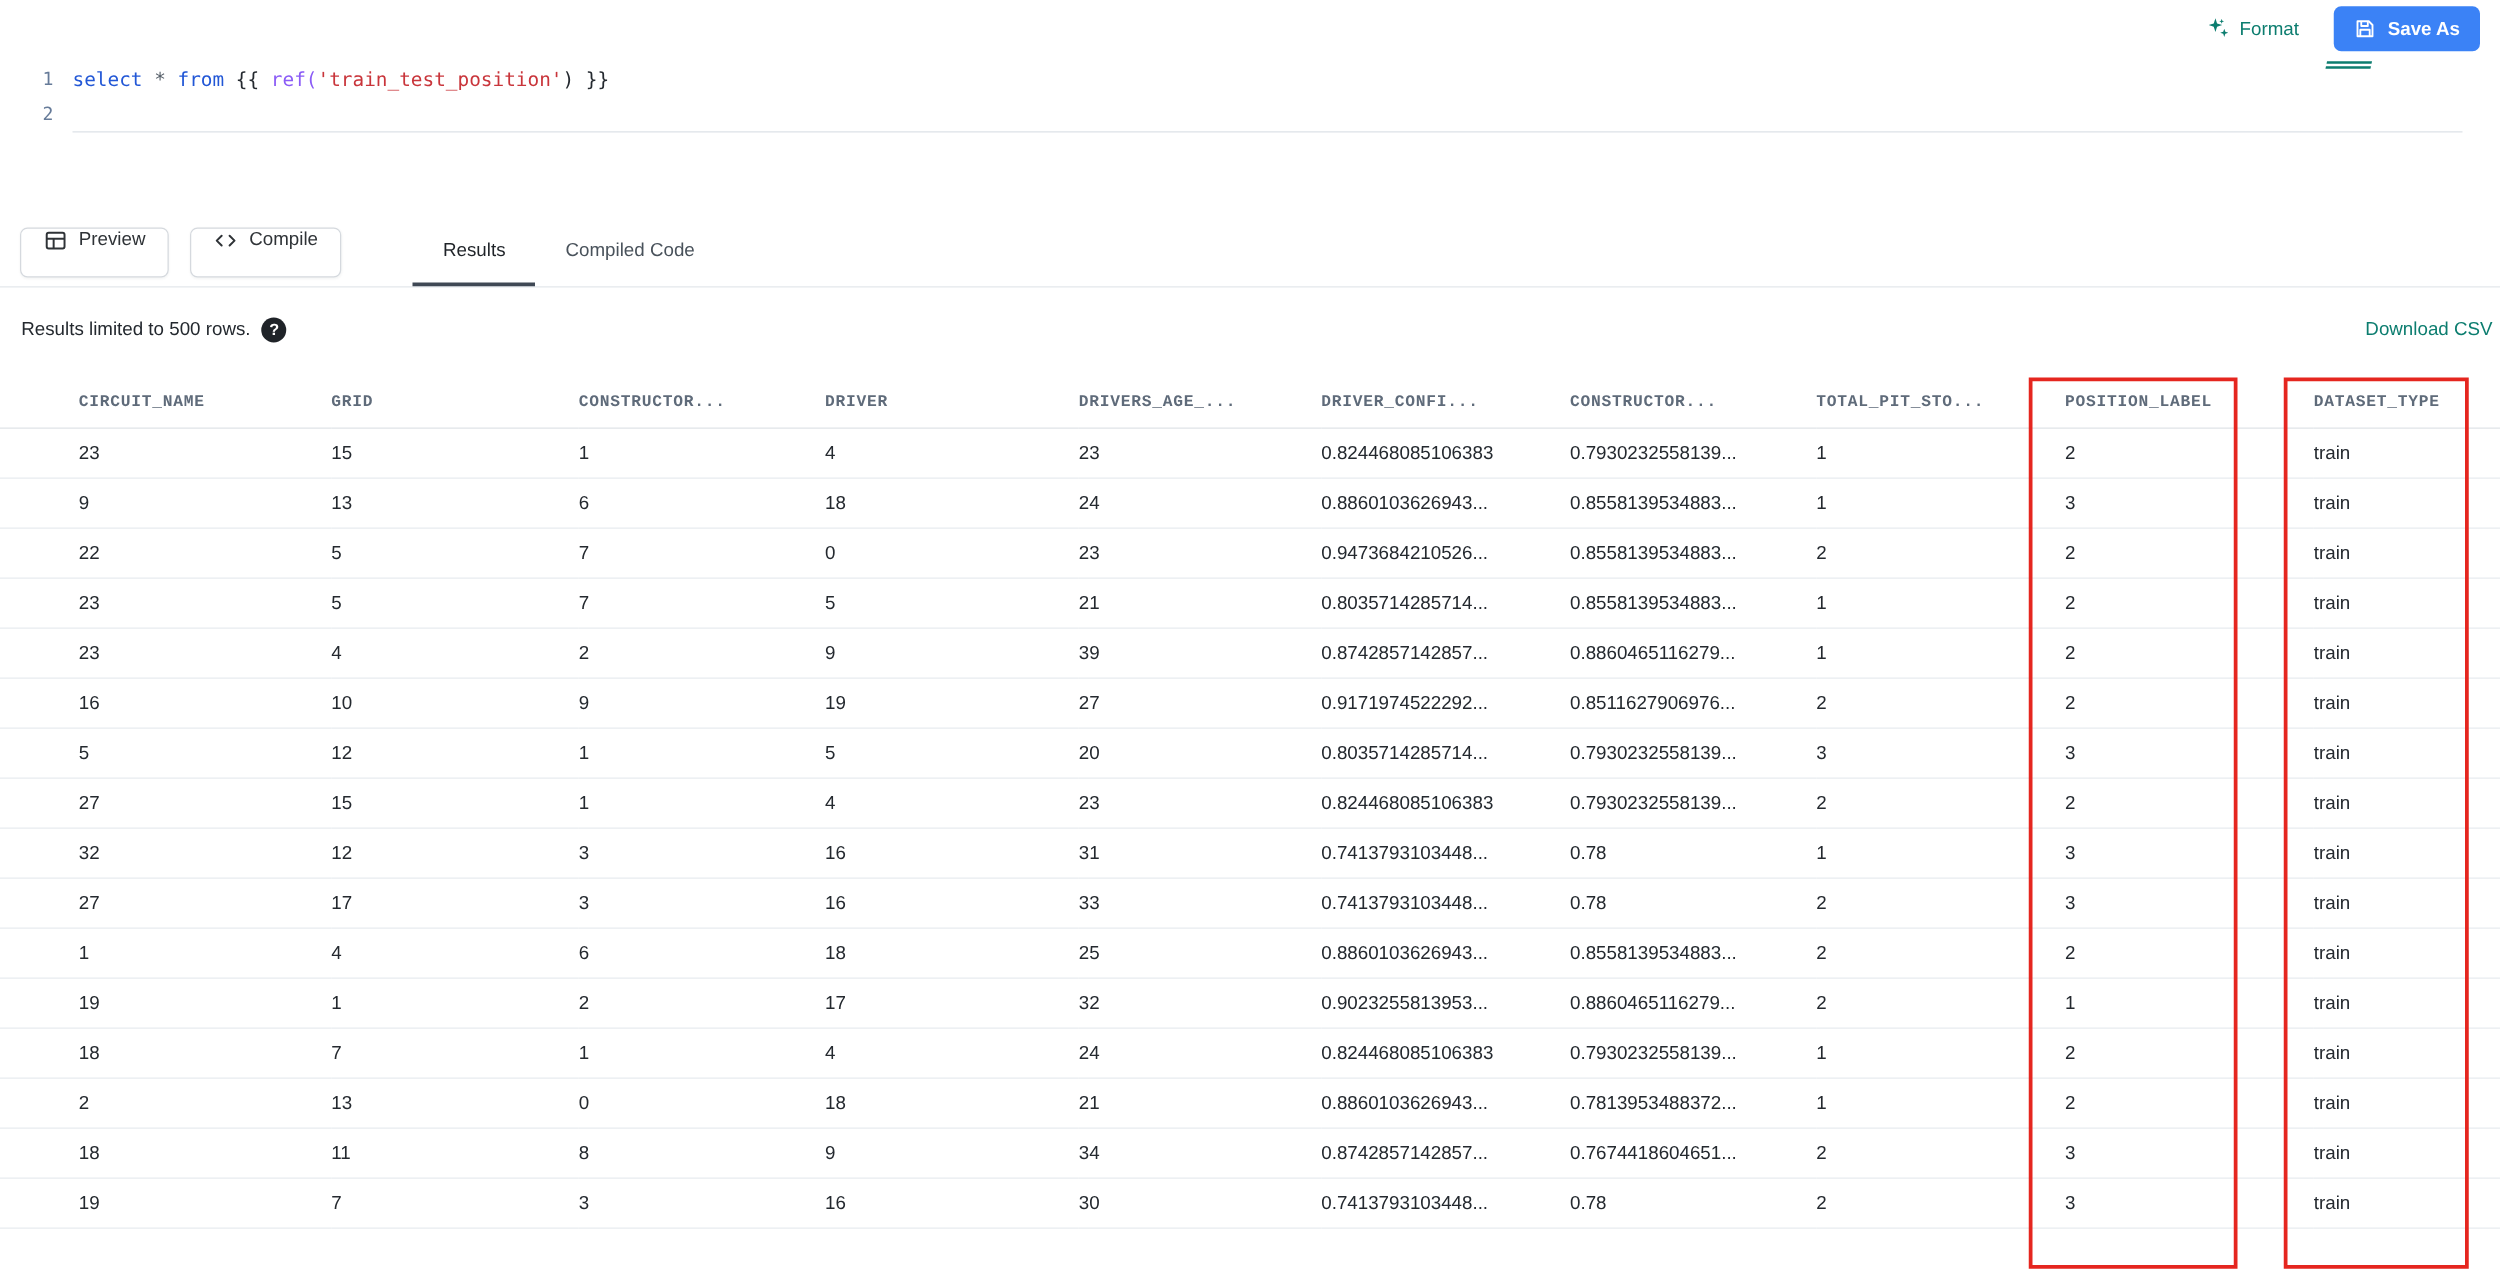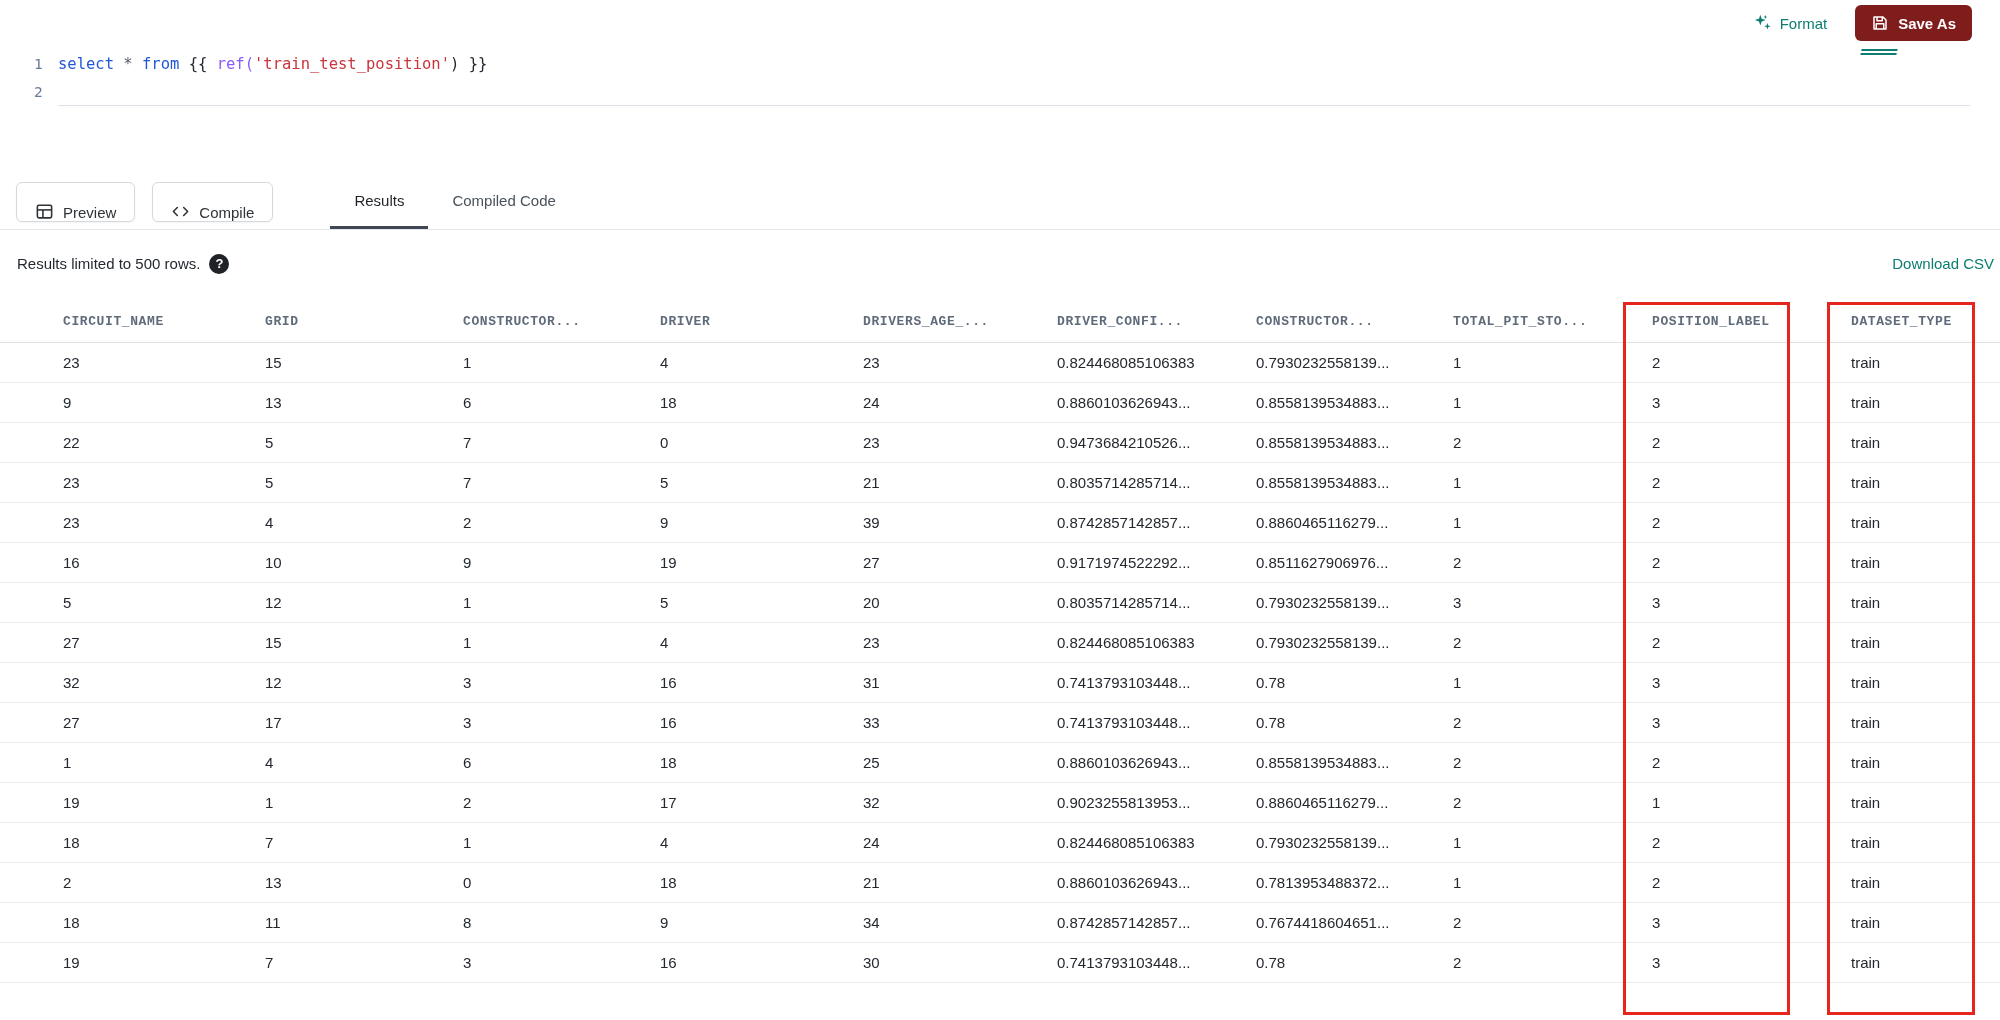--- a/index.html
+++ b/index.html
@@ -1,24 +1,24 @@
 <!DOCTYPE html>
 <html><head>
 <meta charset="utf-8">
 <style>
   * { margin: 0; padding: 0; box-sizing: border-box; }
   html, body { width: 2000px; height: 1020px; overflow: hidden; background: #ffffff;
     font-family: "Liberation Sans", sans-serif; color: #24292f; }
 
   
   .topbar { height: 46px; display: flex; align-items: center; justify-content: flex-end;
-    gap: 28px; padding-right: 28px; background: #fff; position: relative; }
+    gap: 28px; padding-right: 16px; background: #fff; position: relative; }
   .format-btn { display: flex; align-items: center; gap: 8px; color: #0c7d6f;
     font-size: 15px; font-weight: 500; cursor: pointer; background: none; border: none; }
-  .saveas-btn { display: flex; align-items: center; gap: 9px; background: #7f1d1d; color: #fff;
+  .saveas-btn { display: flex; align-items: center; gap: 9px; background: #3b82f6; color: #fff;
     font-size: 15px; font-weight: 600; border: none; border-radius: 6px; height: 36px;
     padding: 0 16px; cursor: pointer; }
   .teal-marks { position: absolute; left: 1861px; top: 49px; width: 36px; height: 6px;
     border-top: 2px solid #0c7d6f; border-bottom: 2px solid #0c7d6f; transform: skewX(-12deg); }
 
   
   .editor { padding-top: 4px; height: 128px; font-family: "DejaVu Sans Mono", monospace; }
   .code-row { display: flex; align-items: center; height: 28px; }
   .gutter { width: 58px; text-align: left; padding-left: 34px; color: #667b99; font-size: 14.5px;
     flex: 0 0 58px; }
@@ -26,21 +26,21 @@
   .code-row.empty .code-content { border-bottom: 1px solid #dde2e8; height: 100%; margin-right: 30px; }
   .tok-keyword { color: #2257d6; }
   .tok-operator { color: #57606a; }
   .tok-jinja { color: #24292f; }
   .tok-plain { color: #8b5cf6; }
   .tok-string { color: #c9353b; }
 
   
   .actions-row { height: 56px; display: flex; align-items: stretch; border-bottom: 1px solid #e3e7eb; }
   .btn-group { display: flex; align-items: center; gap: 17px; margin-left: 16px; }
-  .ghost-btn { display: flex; align-items: flex-end; gap: 9px; background: #fff;
+  .ghost-btn { display: flex; align-items: flex-start; gap: 9px; background: #fff;
     border: 1px solid #d5d9de; border-radius: 6px; height: 40px; padding: 0 18px;
     font-size: 15px; color: #2f3337; font-weight: 500; cursor: pointer;
     box-shadow: 0 1px 2px rgba(20,30,40,.05); }
   .tabs { display: flex; margin-left: 57px; }
   .tab { display: flex; align-items: center; padding: 0 24px; font-size: 15px; color: #49525b;
     cursor: pointer; border-bottom: 3px solid transparent; }
   .tab.active { color: #1f2328; font-weight: 400; border-bottom-color: #3f4854; }
 
   
   .results-bar { height: 67px; display: flex; align-items: center; justify-content: space-between;

